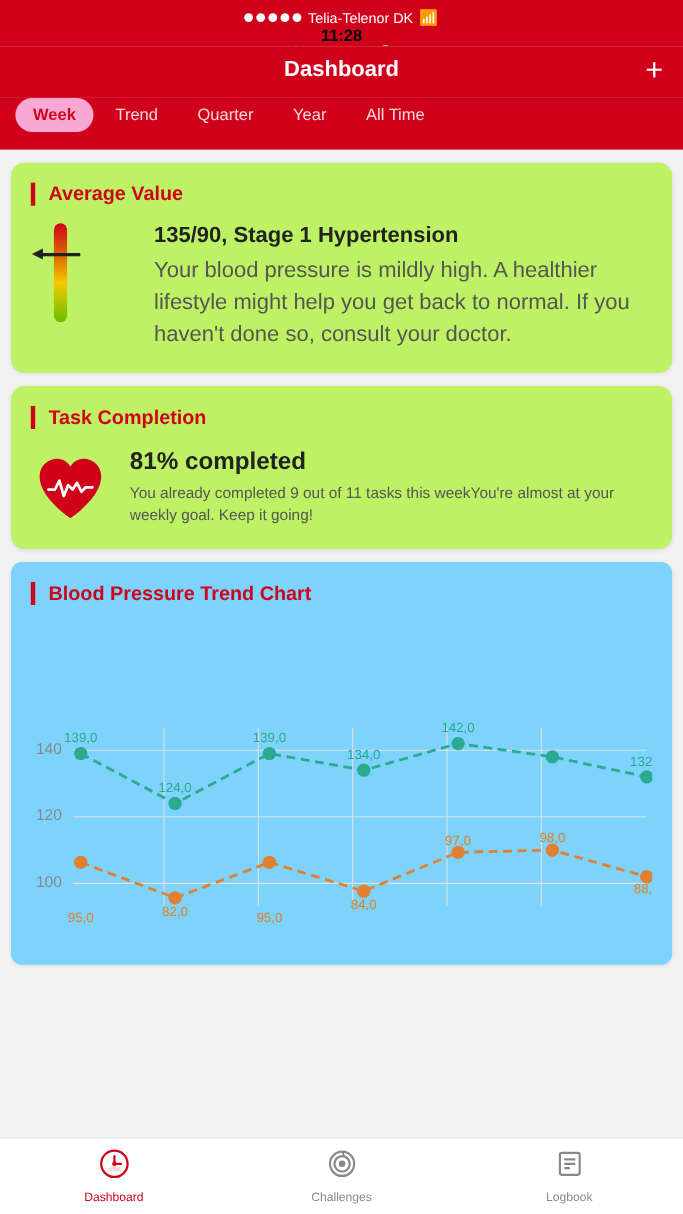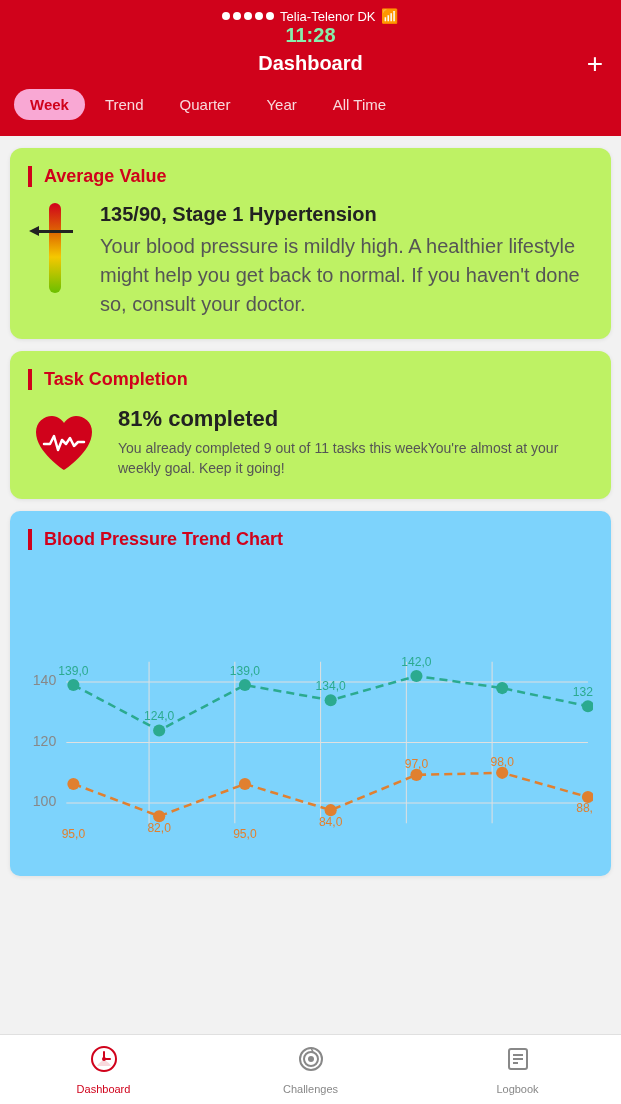--- a/index.html
+++ b/index.html
@@ -20,21 +20,21 @@
       display: flex;
       justify-content: space-between;
       align-items: center;
       padding: 8px 18px 6px;
       height: 42px;
       flex-direction: column;
     }
     .status-left { display: flex; align-items: center; gap: 6px; font-size: 13px; font-weight: 500; }
     .status-dots { display: flex; gap: 3px; }
     .status-dot { width: 8px; height: 8px; border-radius: 50%; background: white; }
-    .status-time { font-size: 20px; font-weight: 600; color: #86efac; }
+    .status-time { font-size: 15px; font-weight: 600; color: #000000; }
     .status-right { display: flex; align-items: center; gap: 8px; font-size: 13px; font-weight: 500; }
 
     
     .header {
       background: #d0021b;
       display: flex;
       justify-content: center;
       align-items: center;
       padding: 10px 18px 14px;
       position: relative;
@@ -117,26 +117,26 @@
       content: '';
       position: absolute;
       left: -8px;
       top: -4px;
       width: 0;
       height: 0;
       border-top: 5px solid transparent;
       border-bottom: 5px solid transparent;
       border-right: 10px solid #222;
     }
-    .avg-text { flex: 1; }
+    .avg-text { flex: 1; margin-left: 40px; }
     .avg-reading { font-size: 20px; font-weight: 700; color: #222; margin-bottom: 6px; }
     .avg-desc { font-size: 20px; color: #555; line-height: 1.45; }
 
     
-    .task-content { display: flex; align-items: flex-start; gap: 18px; }
+    .task-content { display: flex; align-items: flex-end; gap: 18px; }
     .heart-icon {
       width: 72px;
       height: 72px;
       flex-shrink: 0;
     }
     .task-text { flex: 1; }
     .task-percent { font-size: 22px; font-weight: 700; color: #222; margin-bottom: 6px; }
     .task-desc { font-size: 14px; color: #555; line-height: 1.45; }
 
     

